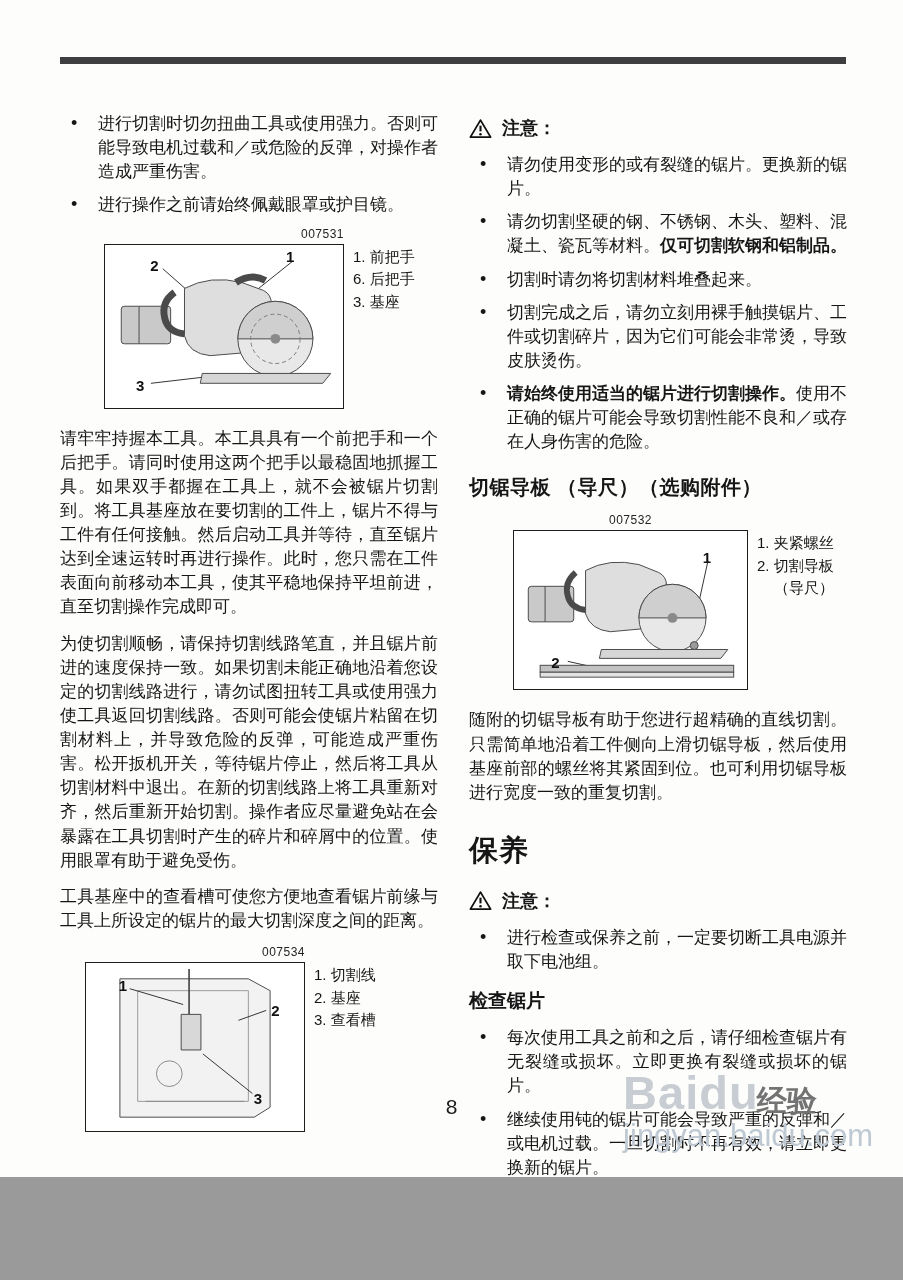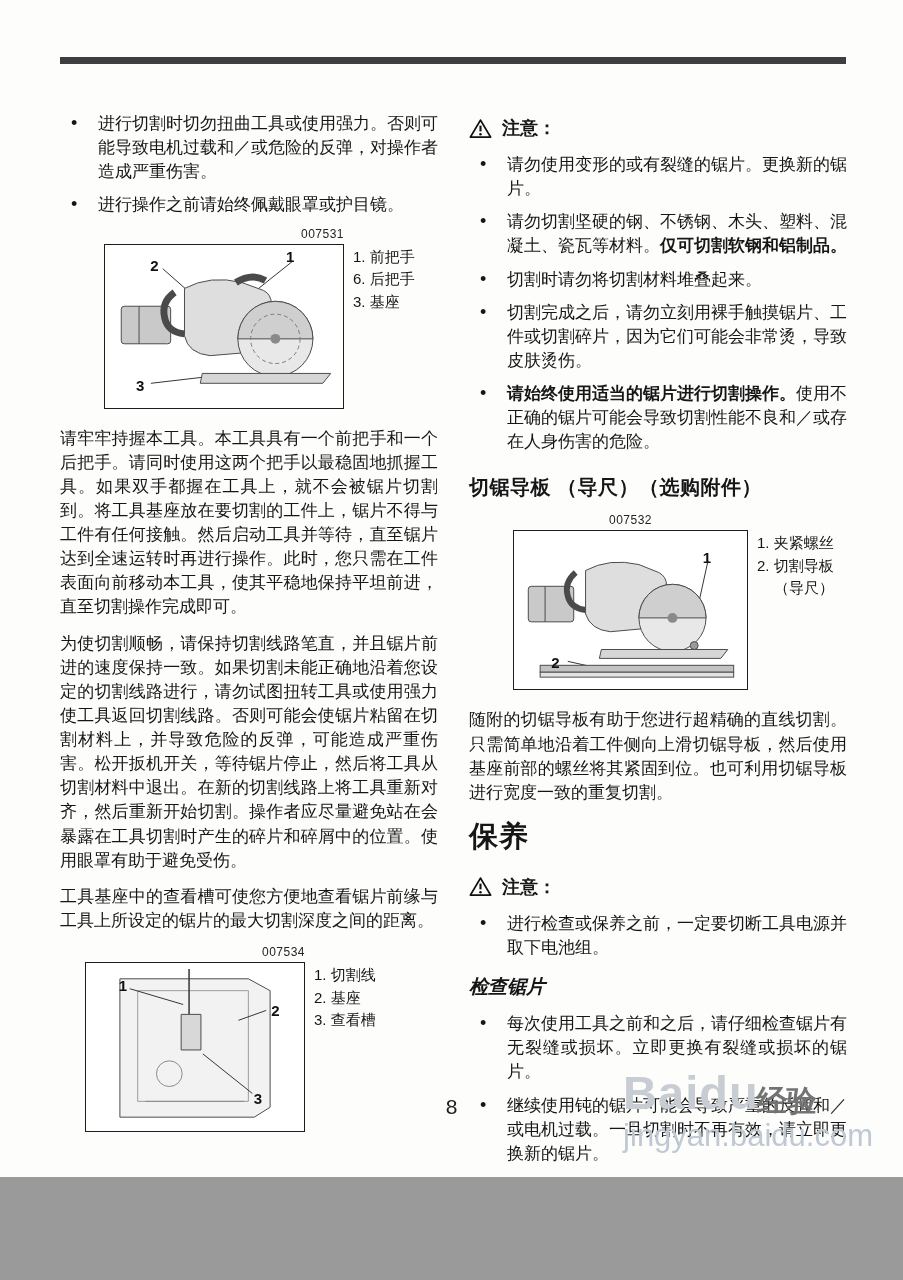--- a/index.html
+++ b/index.html
@@ -31,22 +31,22 @@
   .fig2-box { width:220px; height:170px; }
   .fig2-code { width:220px; }
   .fig3-box { width:235px; height:160px; }
   .fig3-code { width:235px;text-align:center; }
 
   .caution-head { display:flex; align-items:center; gap:10px; margin:4px 0 13px; font-size:18px; font-weight:bold; }
   .warn-icon { width:23px; height:21px; flex-shrink:0; }
   .warn-icon svg { display:block; width:100%; height:100%; }
 
   .section-heading { font-size:20px; font-weight:bold; margin:20px 0 12px; letter-spacing:0.5px; }
-  .big-heading { font-size:29px; font-weight:bold; margin:12px 0 18px; letter-spacing:1px; }
-  .sub-heading { font-size:19px; font-weight:bold; margin:14px 0 12px;font-style:italic; }
+  .big-heading { font-size:29px; font-weight:bold; margin:26px 0 18px; letter-spacing:1px; }
+  .sub-heading { font-size:19px; font-weight:bold; margin:14px 0 12px; }
 
   .page-number { position:absolute; bottom:58px; left:0; width:100%; text-align:center; font-size:21px; color:#1d1d1d; }
 
   .watermark { position:absolute; right:30px; bottom:26px; z-index:5; line-height:1; }
   .wm-row { display:flex; align-items:flex-end; gap:4px; }
   .wm-brand { font-size:47px; font-weight:bold; color:#c7cdd2; letter-spacing:1px; }
   .wm-cn { font-size:30px; font-weight:bold; color:#737373; margin-left:-6px; }
   .wm-url { font-size:31px; color:#bfc9d3; margin-top:4px; text-align:left; }
 </style>
 </head>

